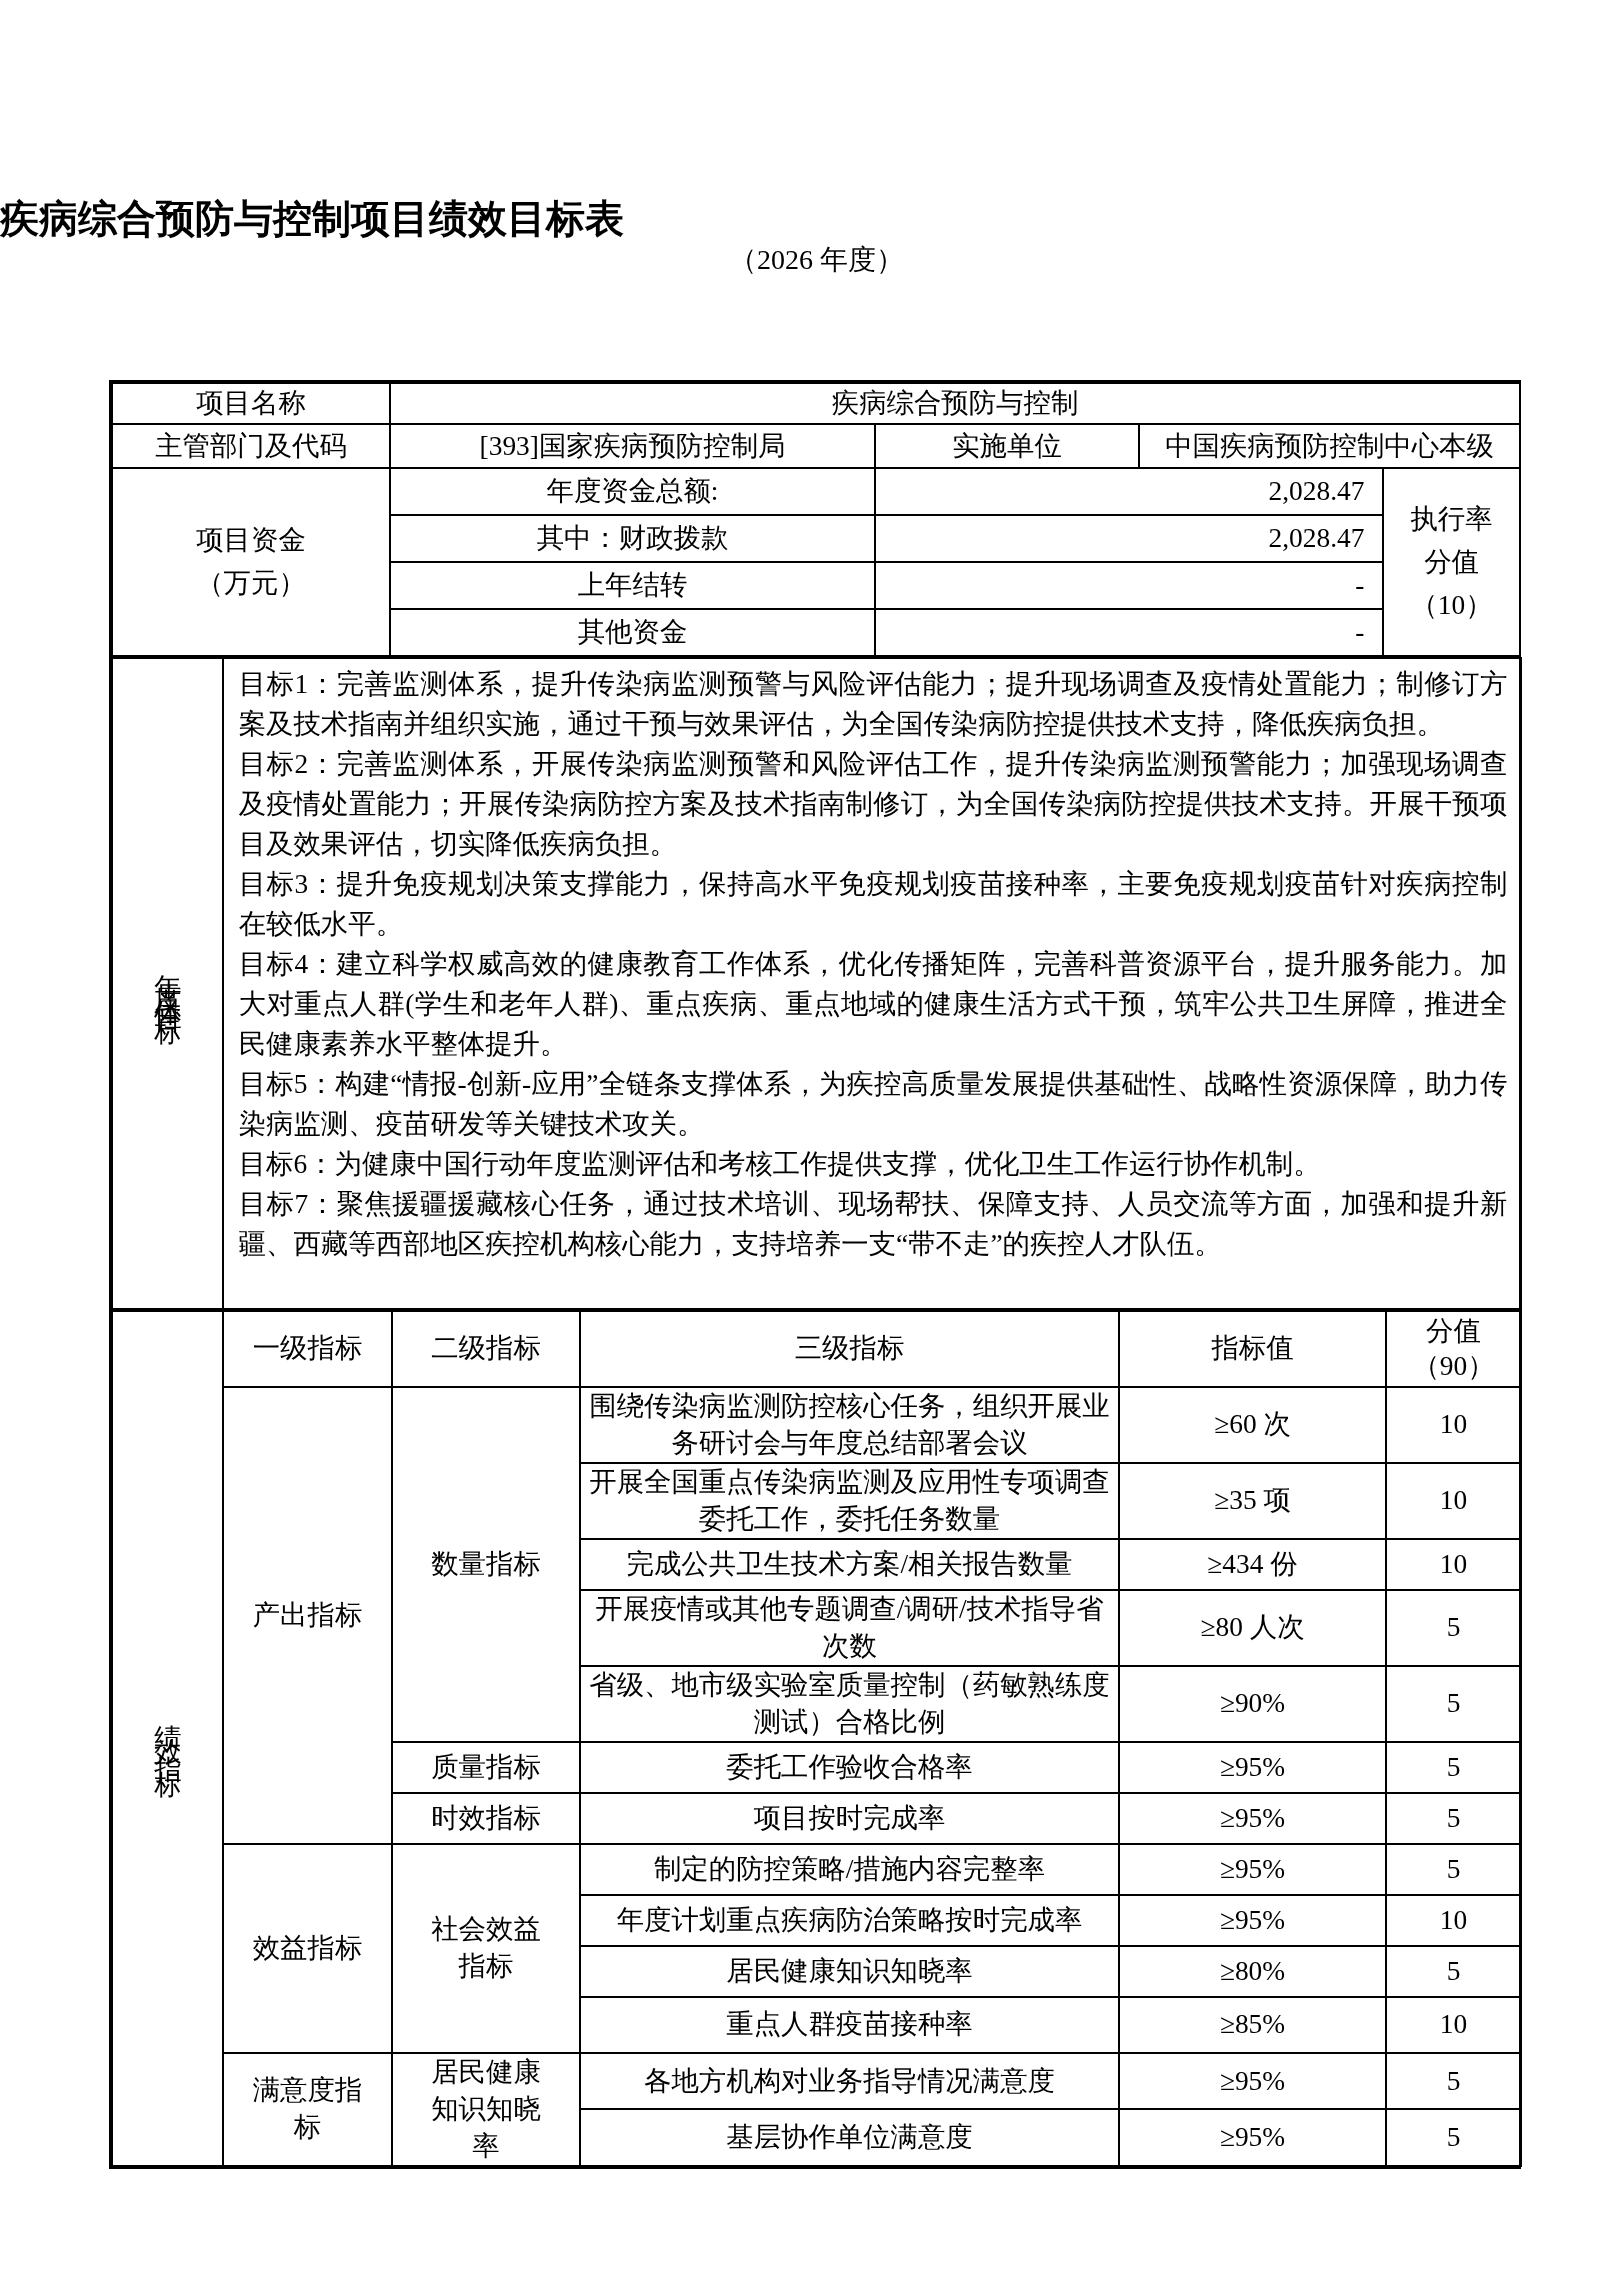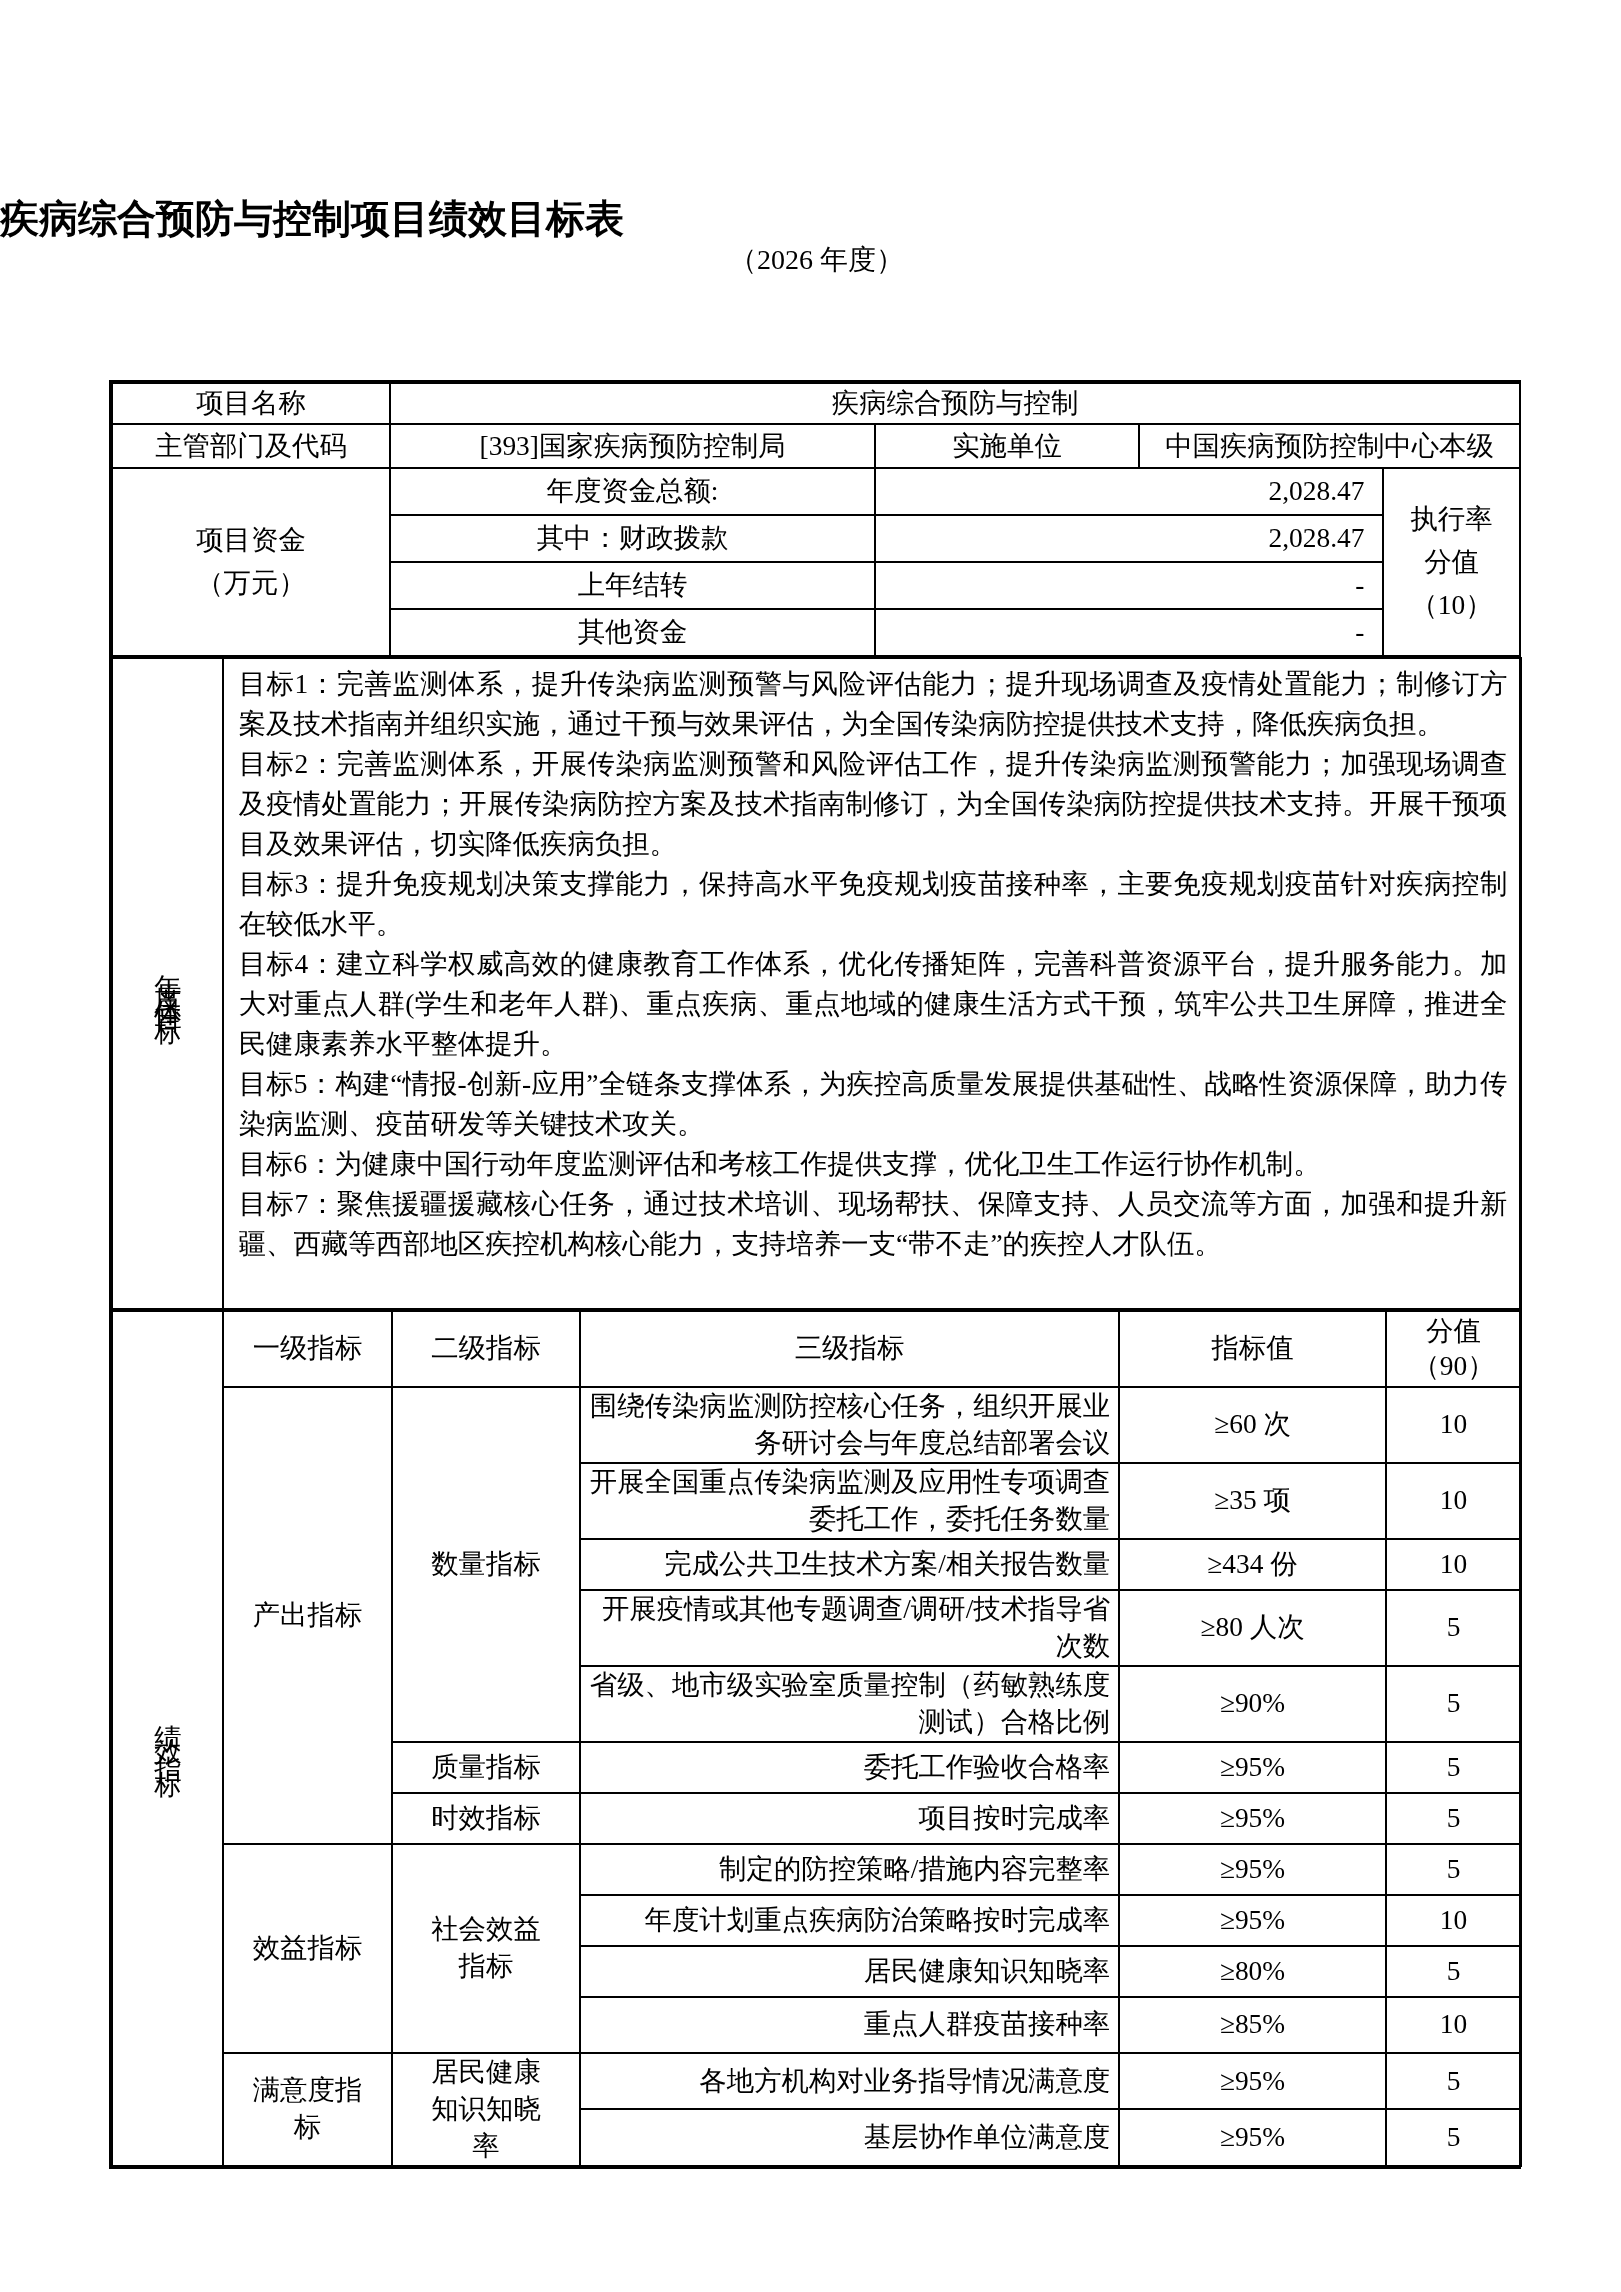--- a/index.html
+++ b/index.html
@@ -33,21 +33,21 @@
   td{
     border:2px solid #000;
     font-size:27.4px;line-height:37px;
     padding:0 7.8px;
     text-align:center;vertical-align:middle;
     overflow:hidden;
     word-break:break-all;
   }
   .h40{height:39px;}.h43{height:42px;}.h46{height:45px;}
   .h50{height:49px;}.h55{height:54px;}.h75{height:74px;}
-  .left{text-align:right;}
+  .left{text-align:center;}
   .right{text-align:right;padding-right:17.6px;}
   .goals-cell{
     text-align:left;vertical-align:top;
     padding:4.9px 12.7px 4.9px 14.7px;height:639px;
   }
   .goals-cell p{margin:0;line-height:40px;text-align:justify;}
   .vert{
     display:inline-block;
     writing-mode:vertical-lr;
     text-orientation:upright;

